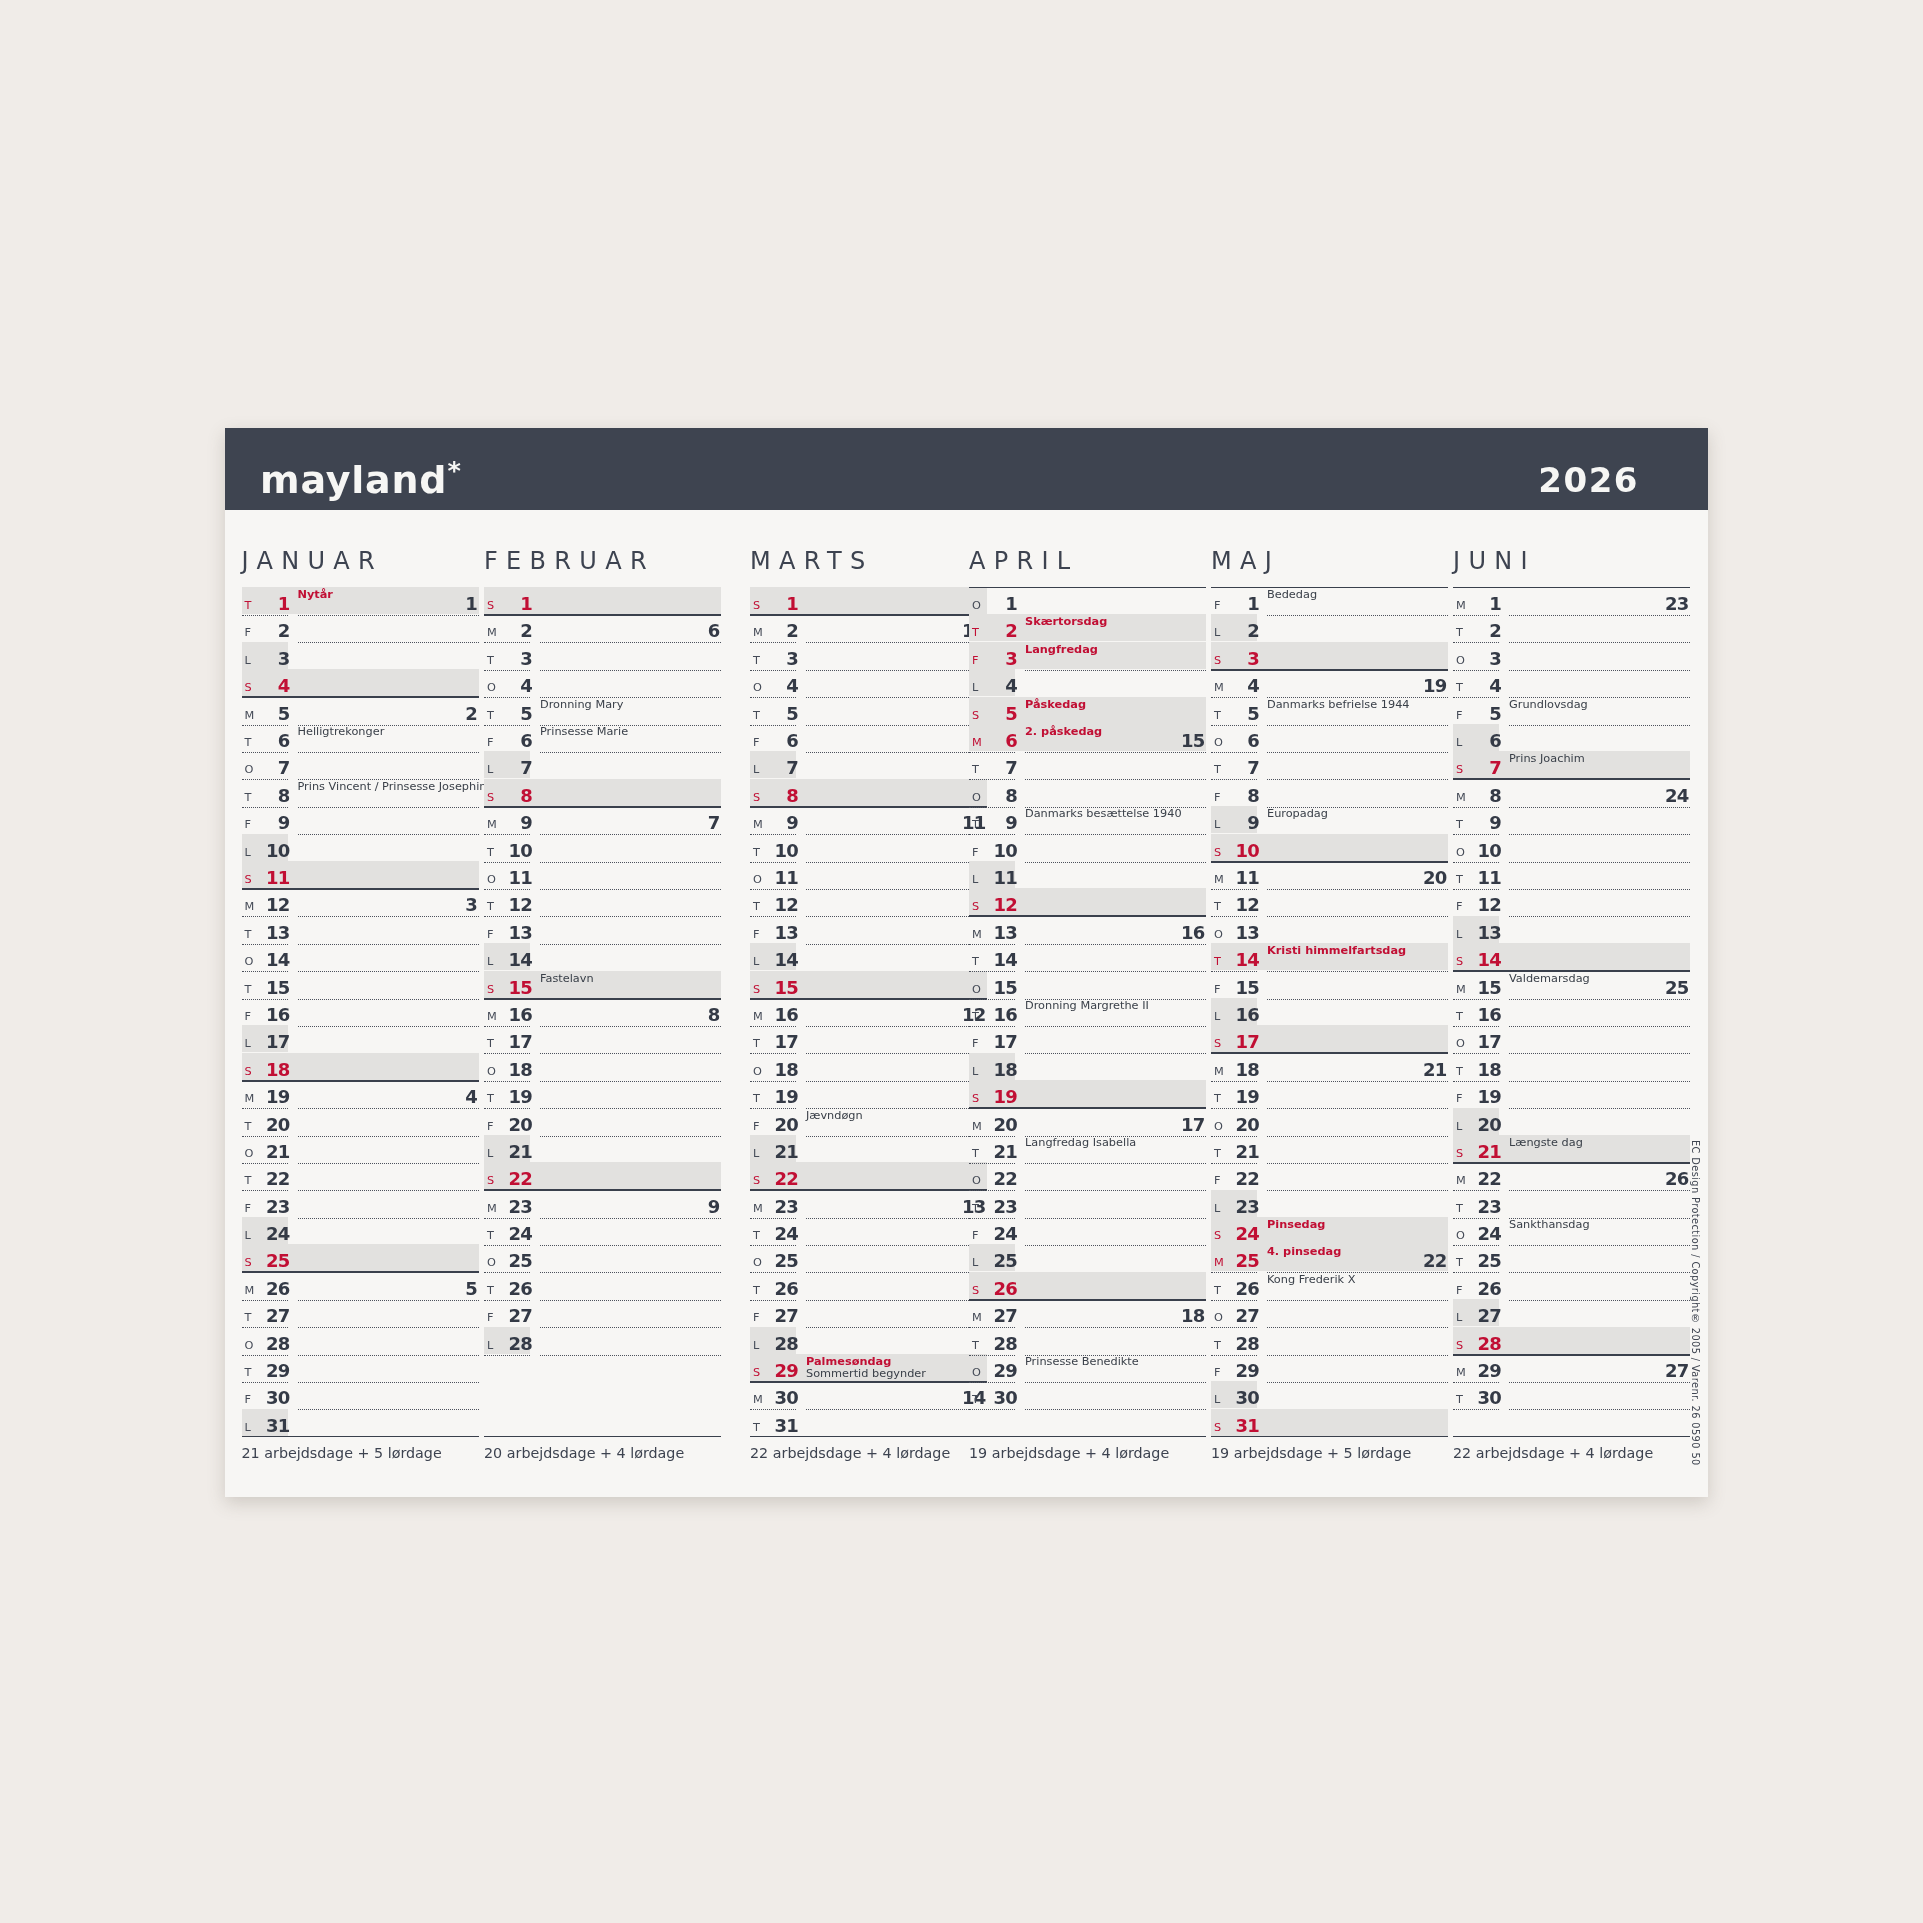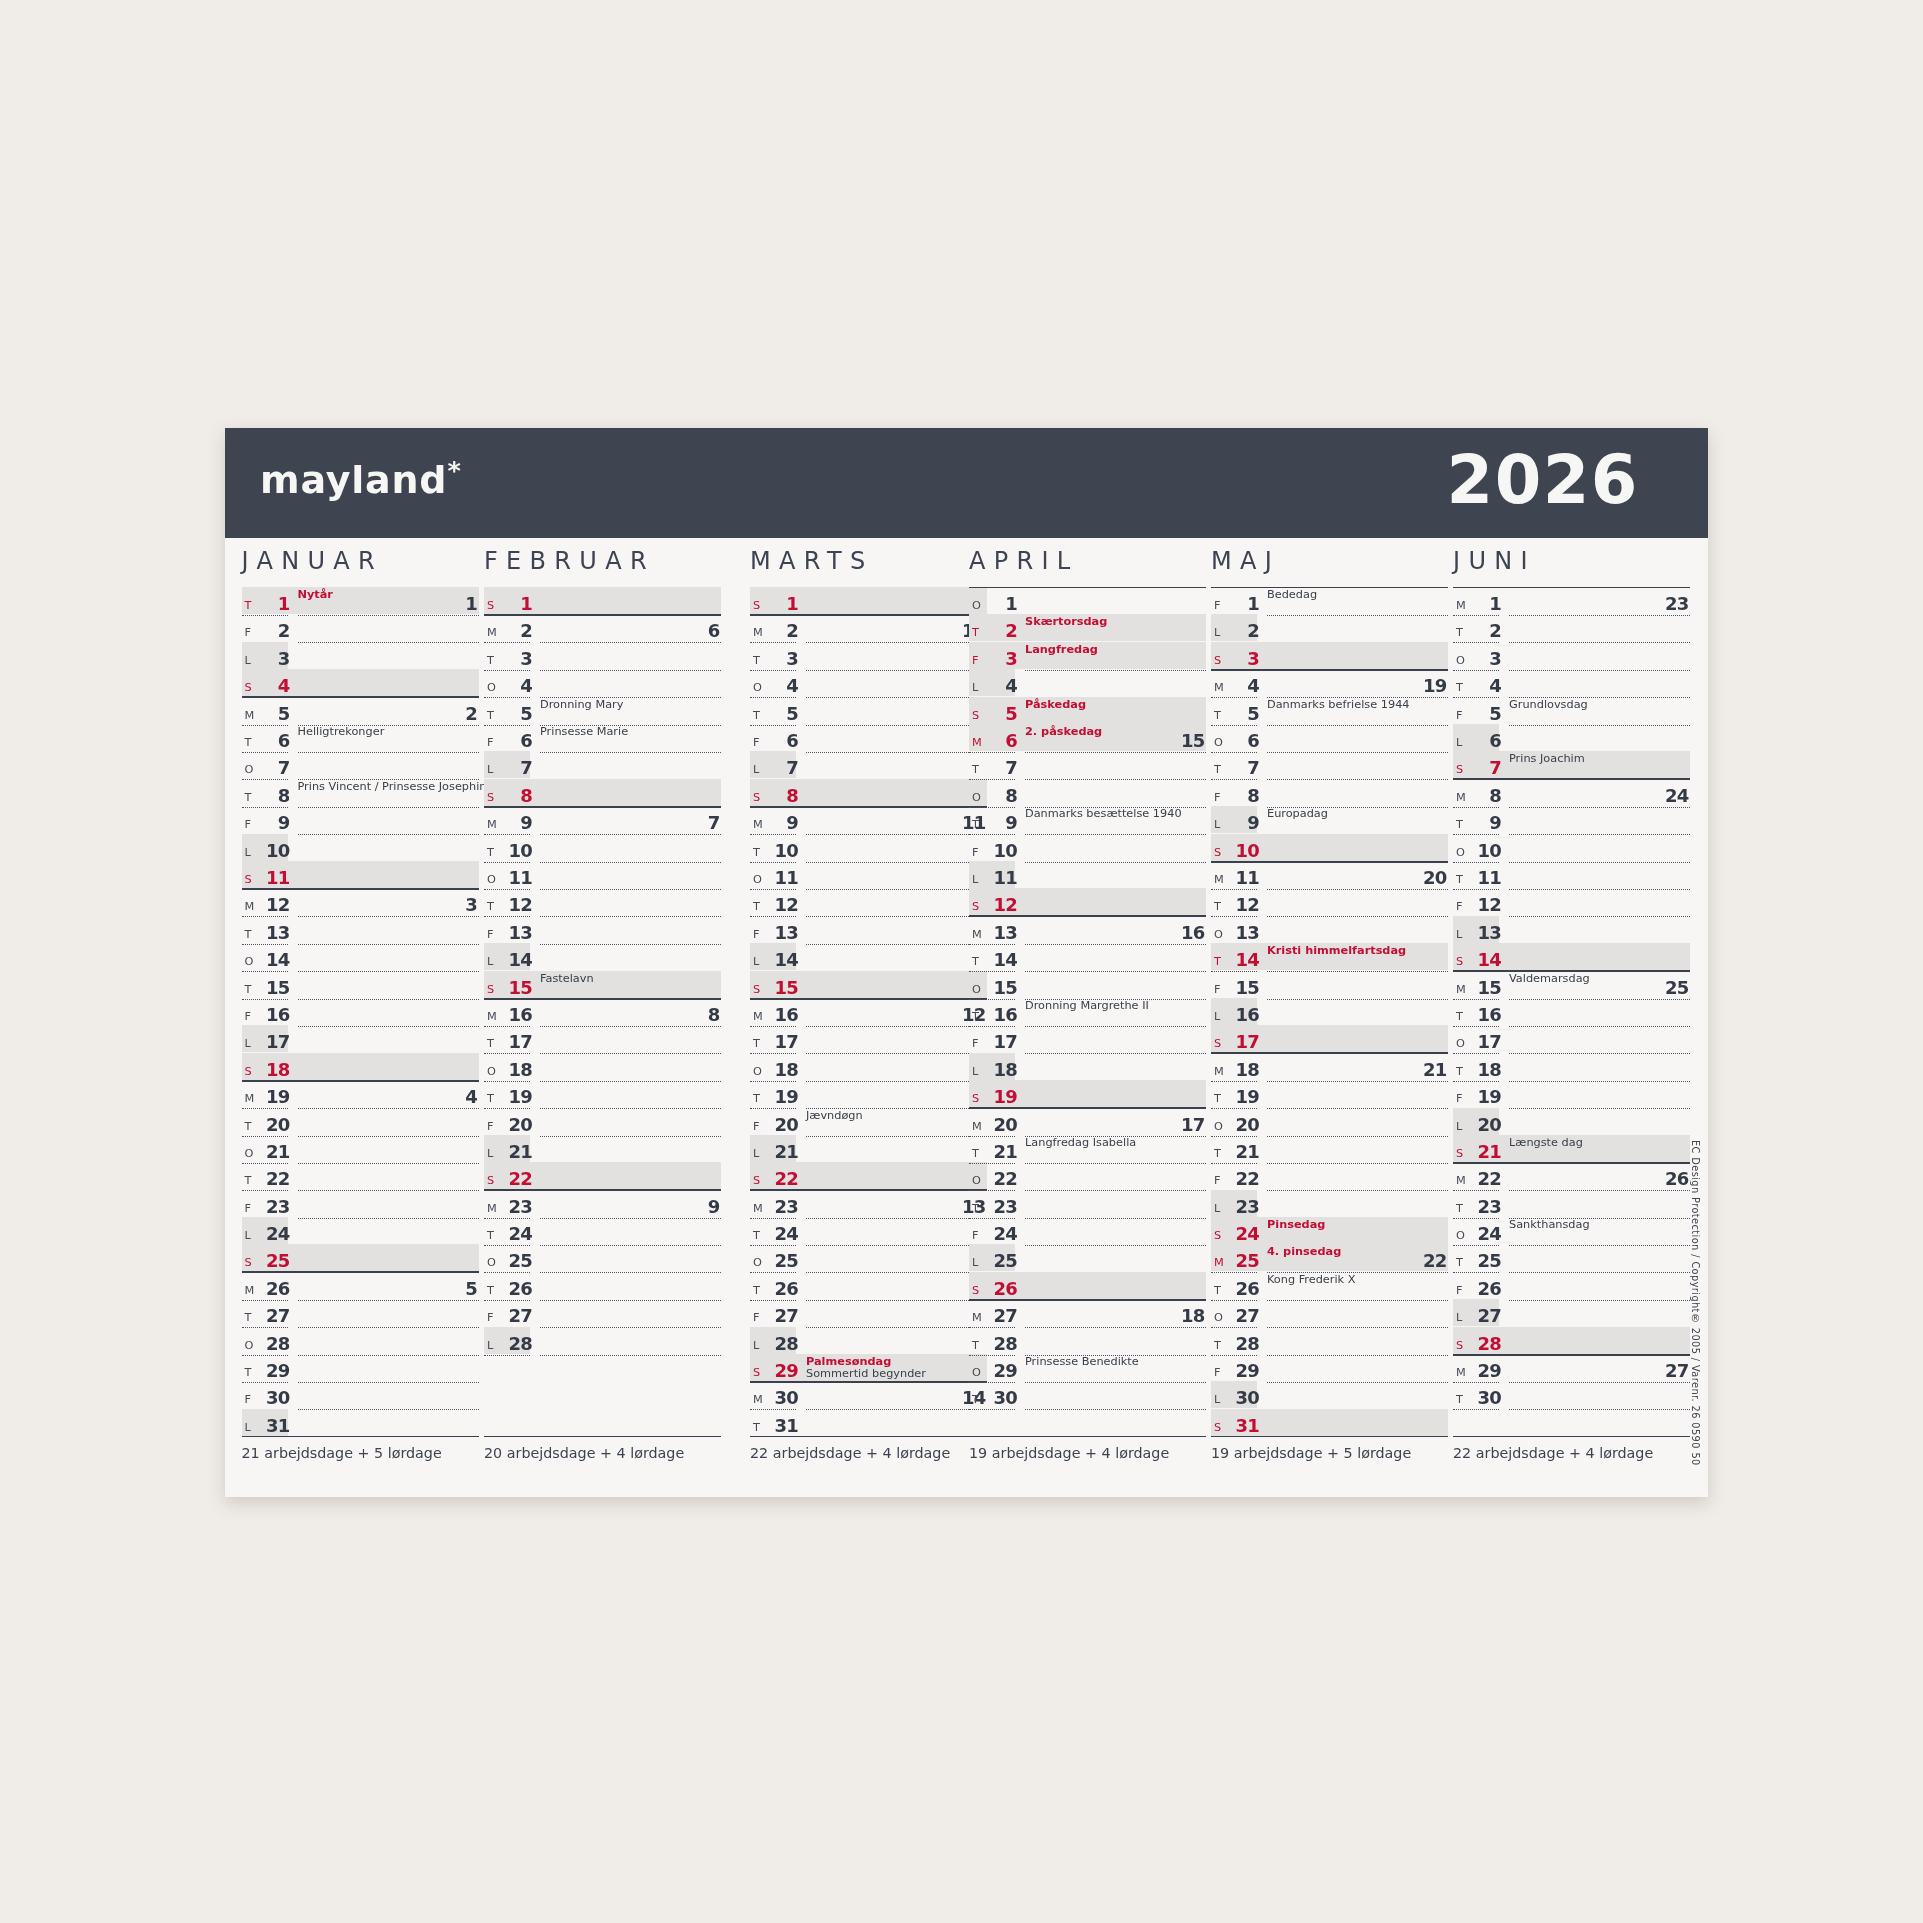--- a/index.html
+++ b/index.html
@@ -8,31 +8,31 @@
     background:#f0ece8;
     font-family:"DejaVu Sans","Liberation Sans",sans-serif;
     overflow:hidden;
   }
   .sheet{
     position:absolute;left:225px;top:428px;width:1483px;height:1069px;
     background:#f7f6f4;
     box-shadow:0 6px 16.5px rgba(90,80,70,.22);
   }
   .topbar{
-    position:absolute;left:0;top:0;width:100%;height:110px;
+    position:absolute;left:0;top:0;width:100%;height:82px;
     background:#3e4450;
   }
   .logo{
     position:absolute;left:35px;top:0;height:101px;line-height:104px;
     color:#f6f6f4;font-size:38px;font-weight:bold;letter-spacing:0.8px;
   }
   .logo sup{font-size:25.6px;vertical-align:super;line-height:0;}
   .year{
     position:absolute;right:69px;top:0;height:101px;line-height:105px;
-    color:#f6f6f4;font-size:67px;font-weight:bold;letter-spacing:1.5px;
+    color:#f6f6f4;font-size:34px;font-weight:bold;letter-spacing:1.5px;
   }
   .grid{position:absolute;left:0;top:117px;width:100%;height:951px;}
   .month-col{position:absolute;top:0;width:237px;height:951px;}
   .month-title{
     position:absolute;left:0;top:1.5px;
     font-size:24px;letter-spacing:8.3px;color:#3d4350;white-space:nowrap;
   }
   .headline{position:absolute;left:0;right:0;top:42px;height:0;border-top:1.5px solid #3a404c;}
   .baseline{position:absolute;left:0;right:0;top:891px;height:0;border-top:1.5px solid #3a404c;}
   .day-row{position:absolute;left:0;width:237px;height:27px;}

